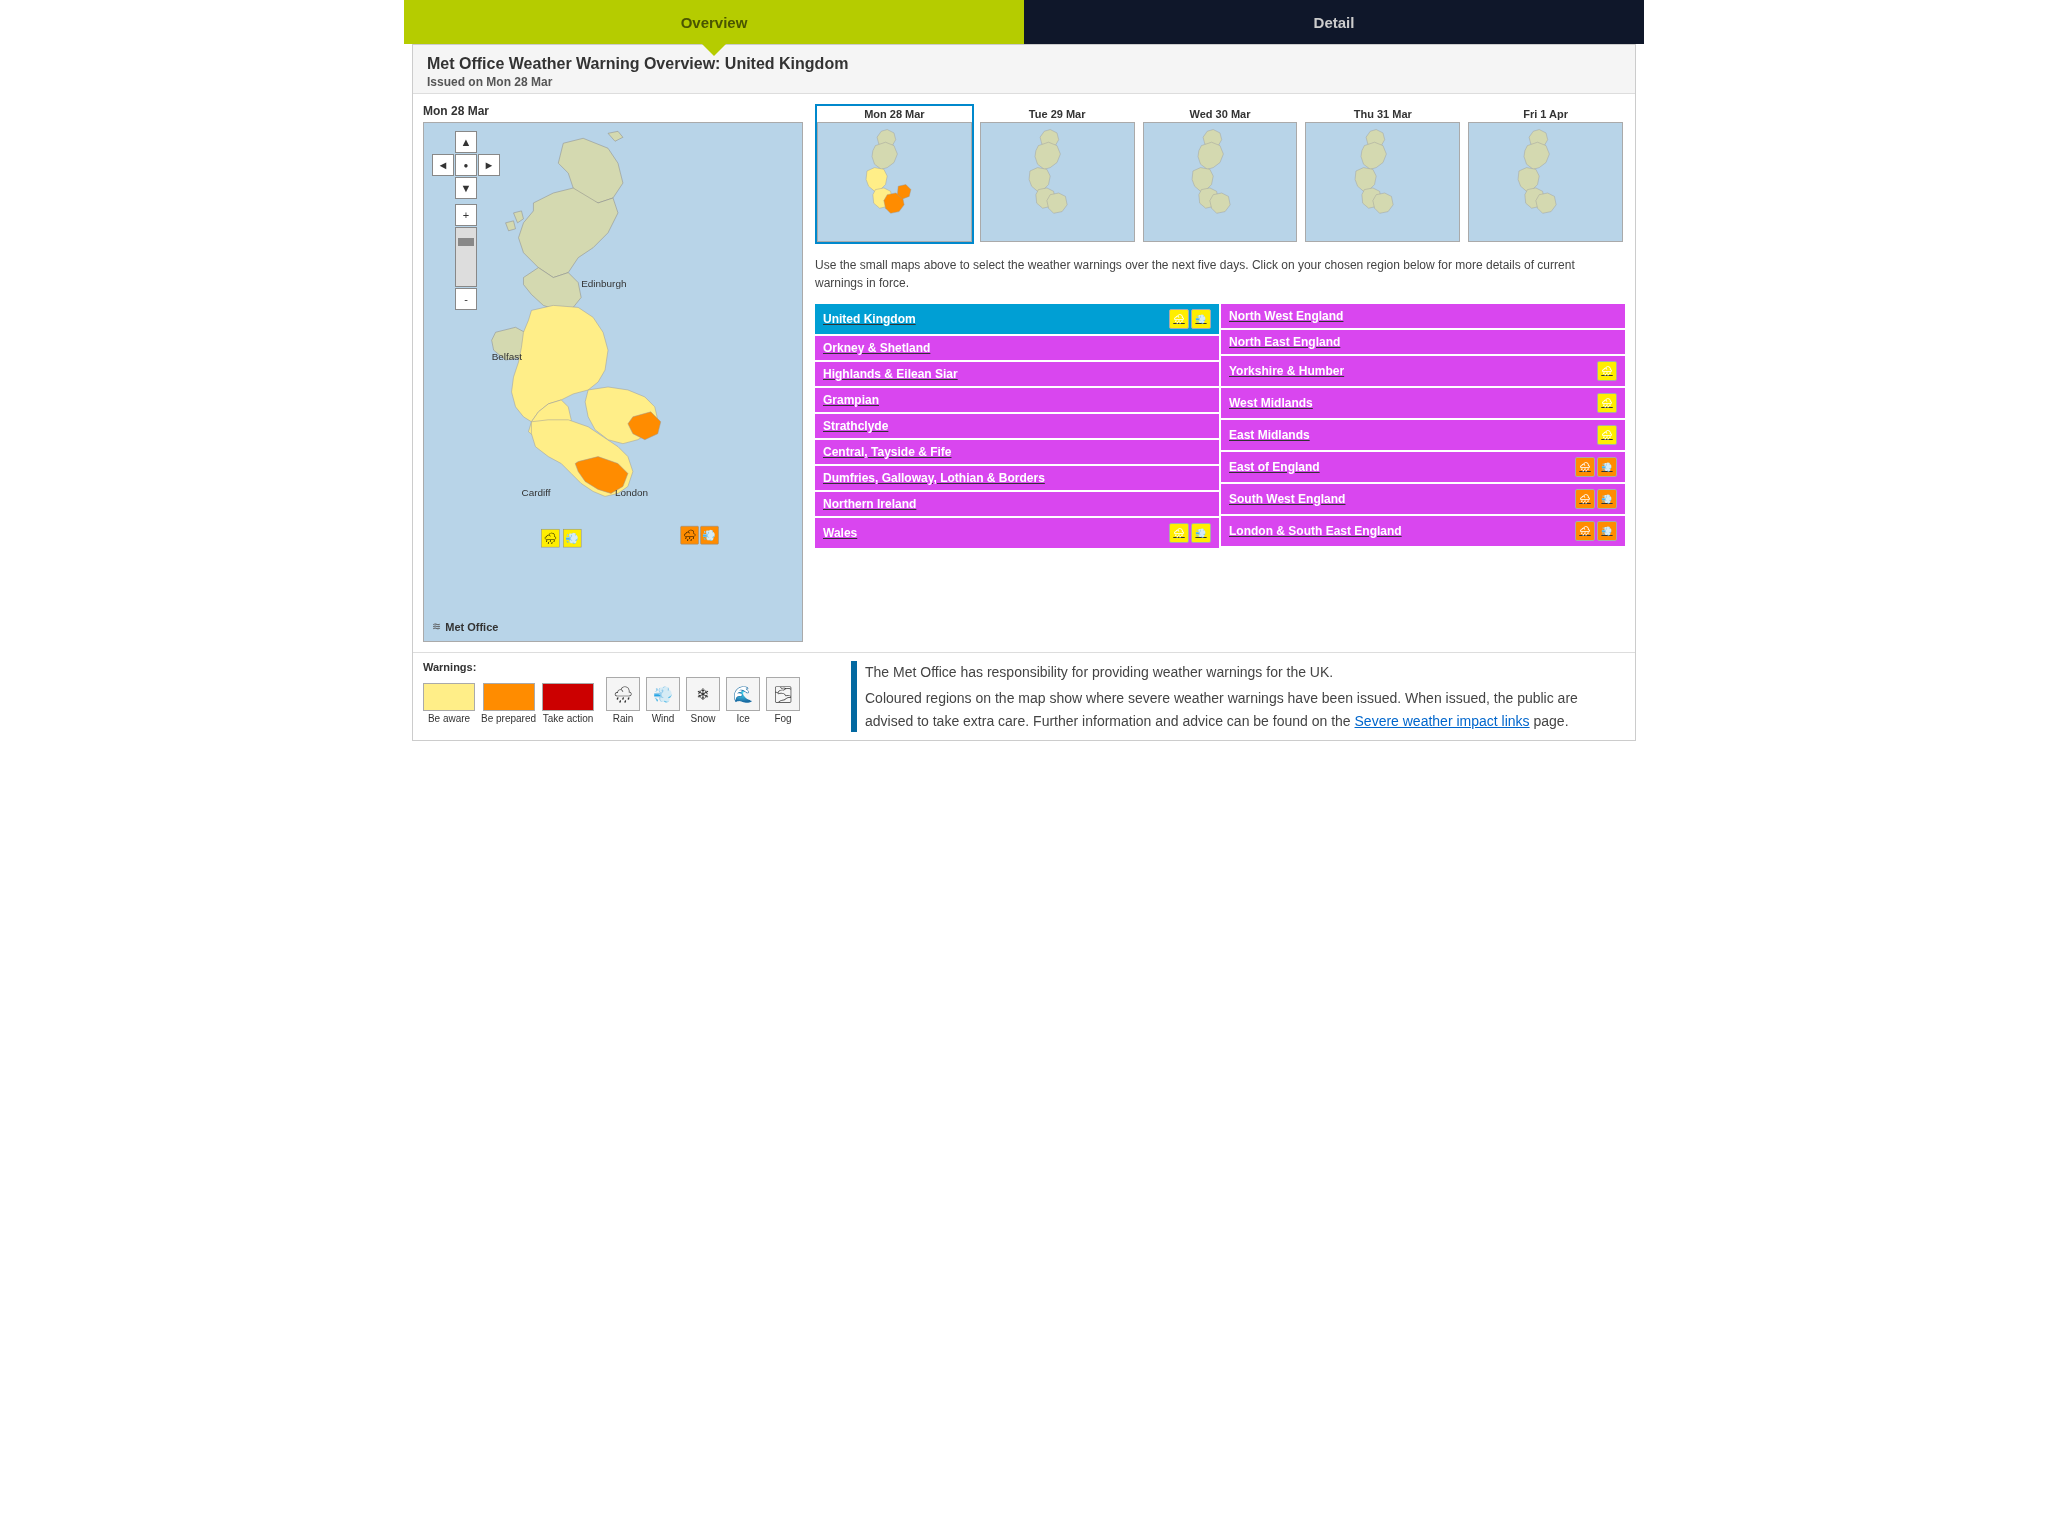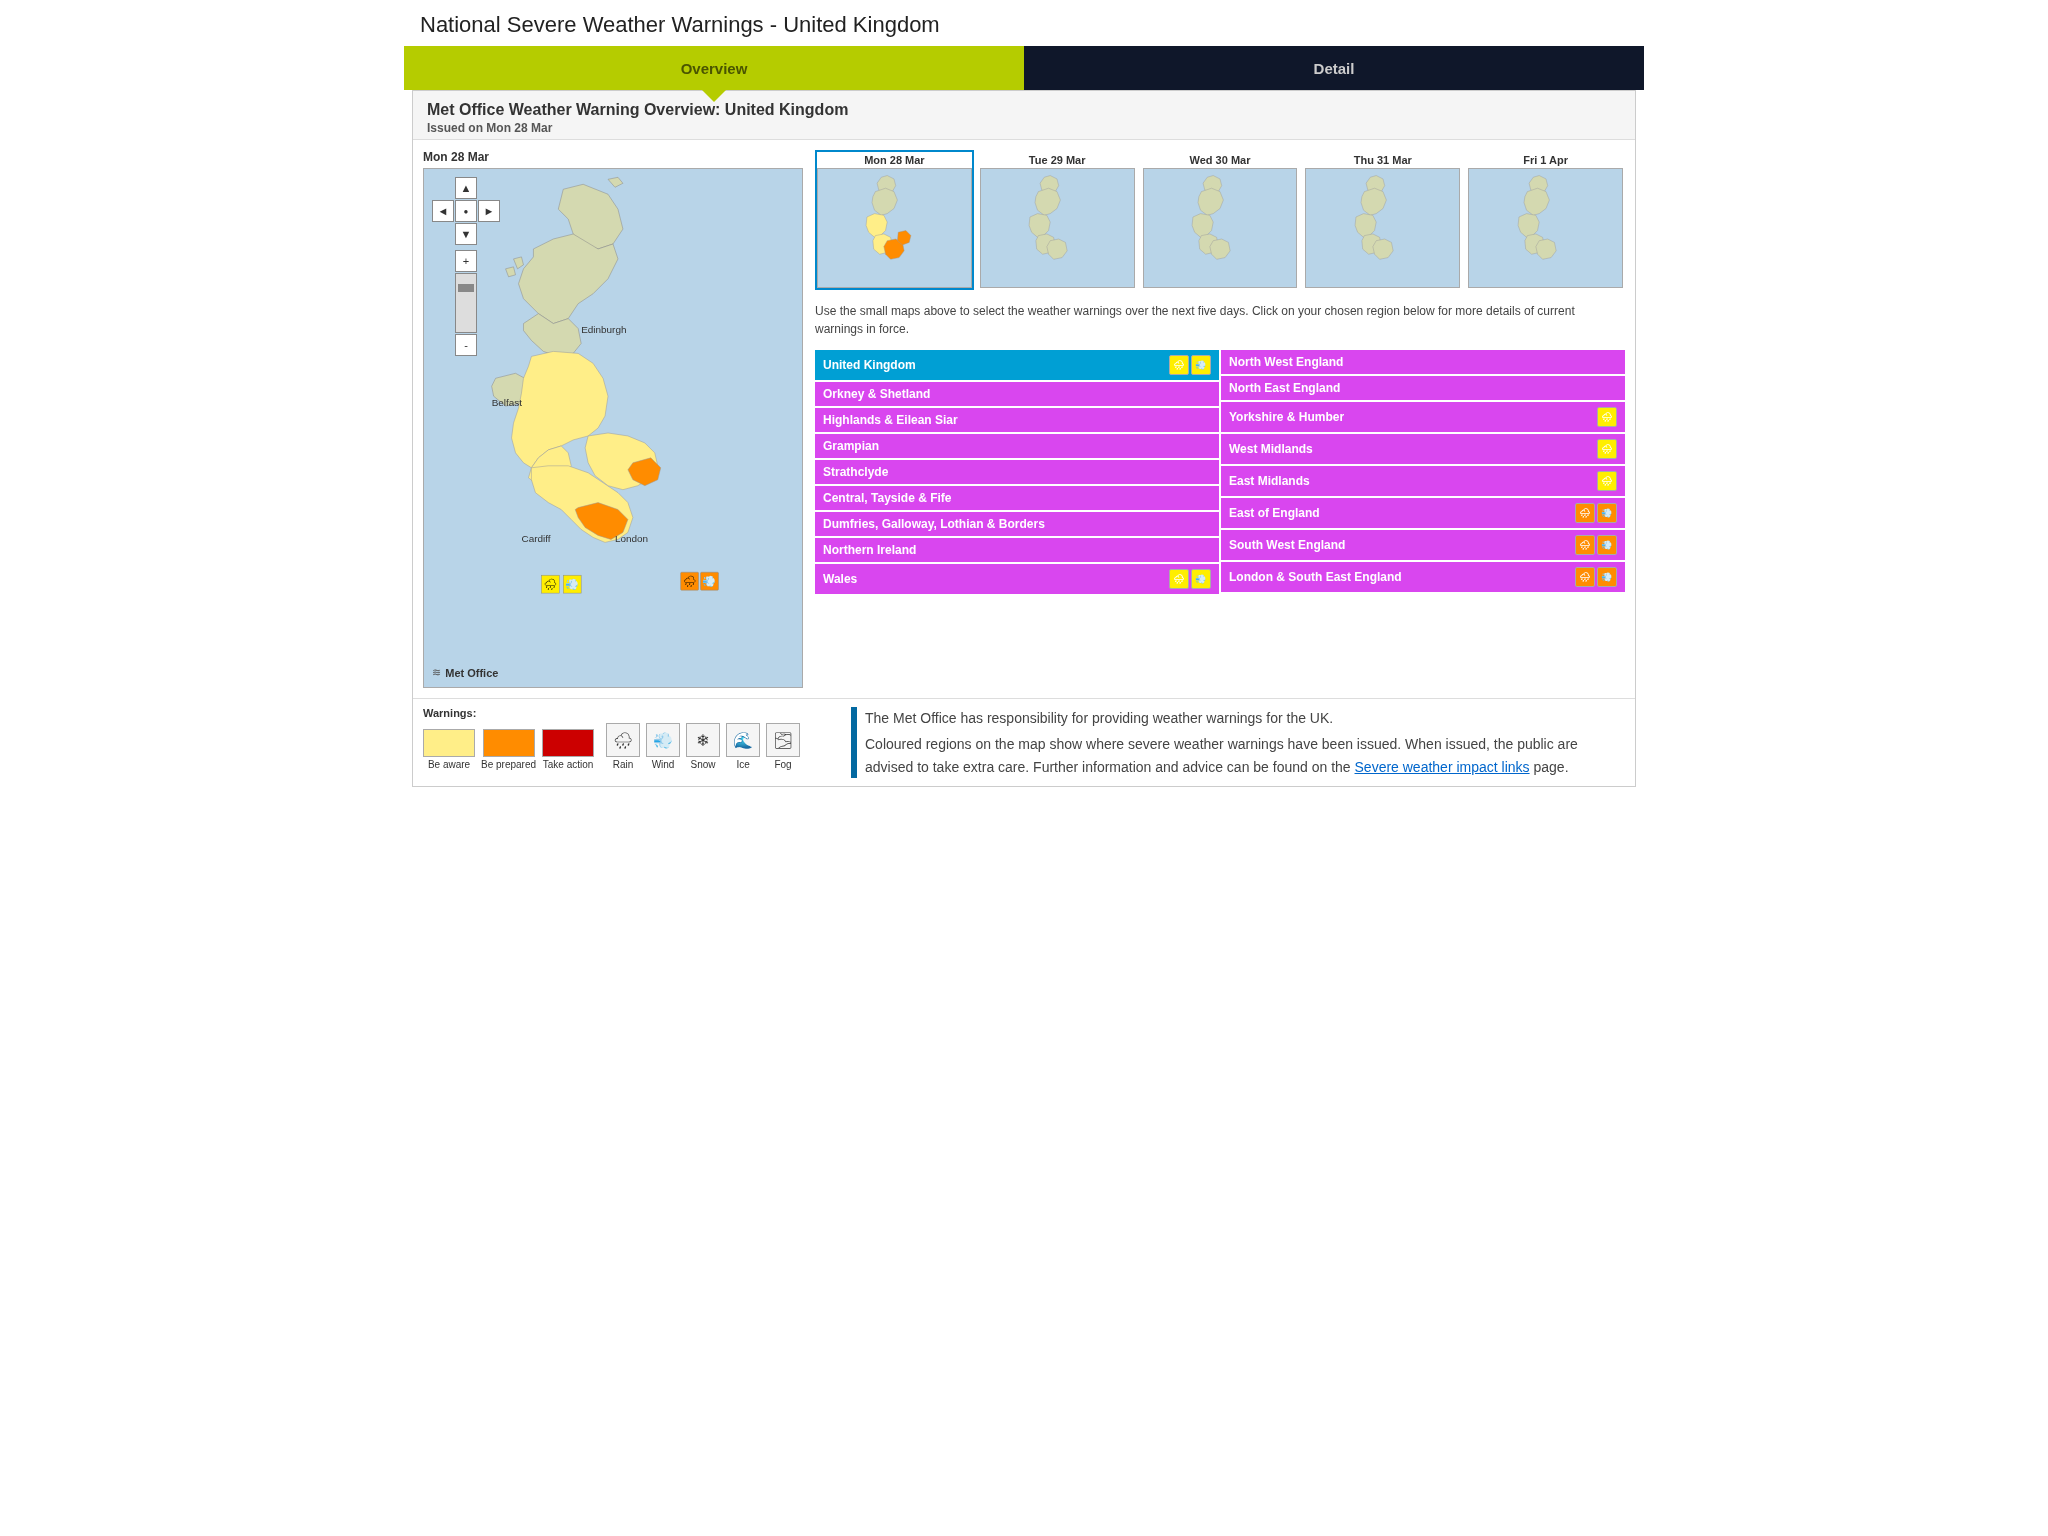--- a/index.html
+++ b/index.html
@@ -54,21 +54,21 @@
     
     .day-thumbnails { display: flex; gap: 4px; }
     .day-thumb { flex: 1; border: 2px solid transparent; cursor: pointer; }
     .day-thumb.active { border-color: #0088cc; }
     .day-thumb .day-label { font-size: 11px; text-align: center; padding: 2px; font-weight: bold; color: #333; background: #fff; }
     .day-thumb .mini-map { background: #b8d4e8; border: 1px solid #aaa; height: 120px; position: relative; overflow: hidden; display: flex; align-items: center; justify-content: center; }
     
     .instructions { font-size: 12px; color: #444; line-height: 1.5; margin: 4px 0; }
     
     
-    .region-table { display: flex; gap: 2px; }
+    .region-table { display: flex; gap: 2px; text-decoration: underline; }
     .region-col { flex: 1; }
     .region-row { padding: 5px 8px; margin-bottom: 2px; font-size: 12px; font-weight: bold; color: #fff; background: #555; display: flex; align-items: center; justify-content: space-between; cursor: pointer; }
     .region-row.active { background: #009fd4; }
     .region-row.dark { background: #d946ef; }
     .region-icons { display: flex; gap: 2px; }
     .warn-icon { width: 20px; height: 20px; background: #ffee00; border: 1px solid #aaa; border-radius: 2px; display: flex; align-items: center; justify-content: center; font-size: 9px; }
     .warn-icon.orange { background: #ff8c00; }
     
     
     .bottom-bar { display: flex; padding: 8px 10px; background: #fff; border-top: 1px solid #ddd; gap: 0; align-items: flex-start; }
@@ -93,21 +93,20 @@
     .region-default { fill: #d4d9b0; stroke: #888; stroke-width: 0.5; }
     
     .city-label { font-size: 10px; fill: #333; font-family: Arial; }
     
     .page-wrapper { max-width: 1240px; margin: 0 auto; }
   </style>
 </head>
 <body>
 
 <div class="page-wrapper">
-  <h1 class="page-title">National Severe Weather Warnings - United Kingdom</h1>
 
   <div class="tab-bar">
     <div class="tab tab-overview">
       <span>Overview</span>
     </div>
     <div class="tab tab-detail">
       <span>Detail</span>
     </div>
   </div>
 

